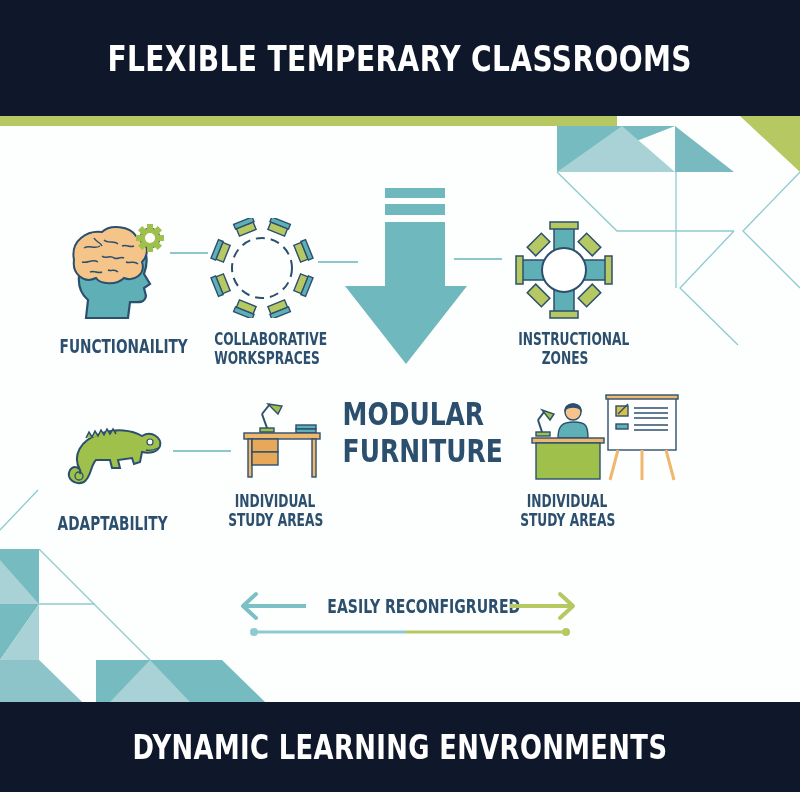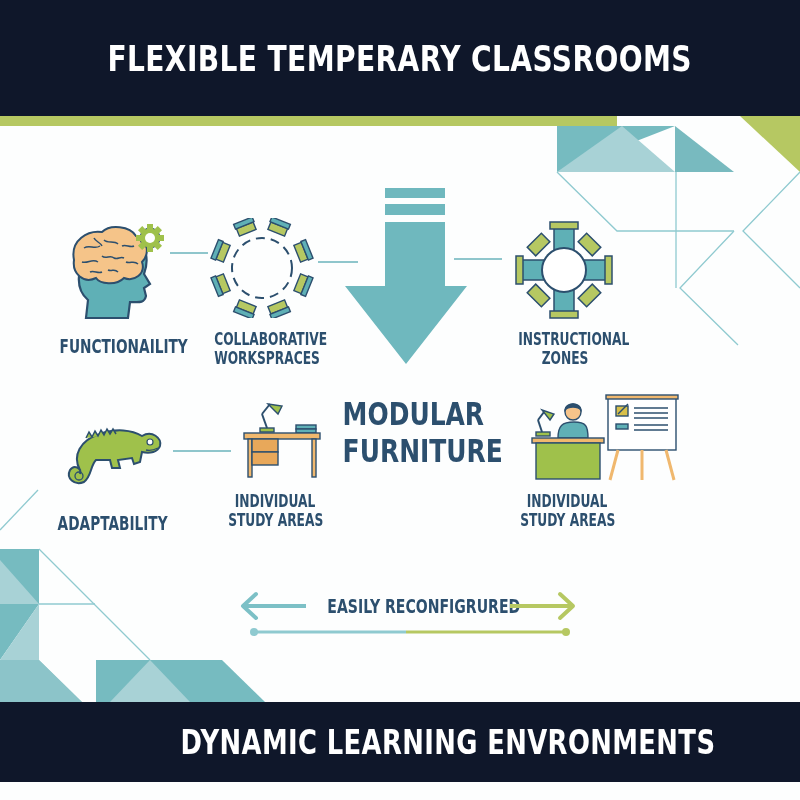--- a/index.html
+++ b/index.html
@@ -1,19 +1,19 @@
 <!DOCTYPE html>
 <html><head>
 <meta charset="utf-8">
 <style>
   html, body { margin: 0; padding: 0; }
   body { width: 800px; height: 800px; position: relative; overflow: hidden; background: #fdfefe; font-family: "Liberation Sans", "DejaVu Sans", sans-serif; }
   .banner { position: absolute; left: 0; width: 800px; background: #0f172a; display: flex; align-items: center; justify-content: center; }
   .banner-top { top: 0; height: 116px; }
-  .banner-bottom { top: 702px; height: 80px; justify-content: flex-end; }
+  .banner-bottom { top: 702px; height: 90px; }
   .banner-text { color: #ffffff; font-family: "DejaVu Sans", sans-serif; font-weight: bold; font-size: 36px; letter-spacing: 0.5px; transform: scaleX(0.78); white-space: nowrap; }
   .banner-bottom .banner-text { font-size: 34px; transform: scaleX(0.76); }
   .green-strip { position: absolute; top: 116px; left: 0; width: 617px; height: 10px; background: #b6c862; }
   .deco { position: absolute; left: 0; top: 0; width: 800px; height: 800px; pointer-events: none; }
   .icon { position: absolute; }
   .label { position: absolute; color: #2c4f6e; font-family: "DejaVu Sans", sans-serif; font-weight: bold; text-align: center; line-height: 1.12; white-space: nowrap; transform-origin: center top; }
   .label span { display: block; }
   .lbl-sm { font-size: 17px; transform: scaleX(0.72); }
   .lbl-md { font-size: 19px; transform: scaleX(0.72); }
   .lbl-big { font-size: 32px; transform: scaleX(0.78); line-height: 1.15; }

